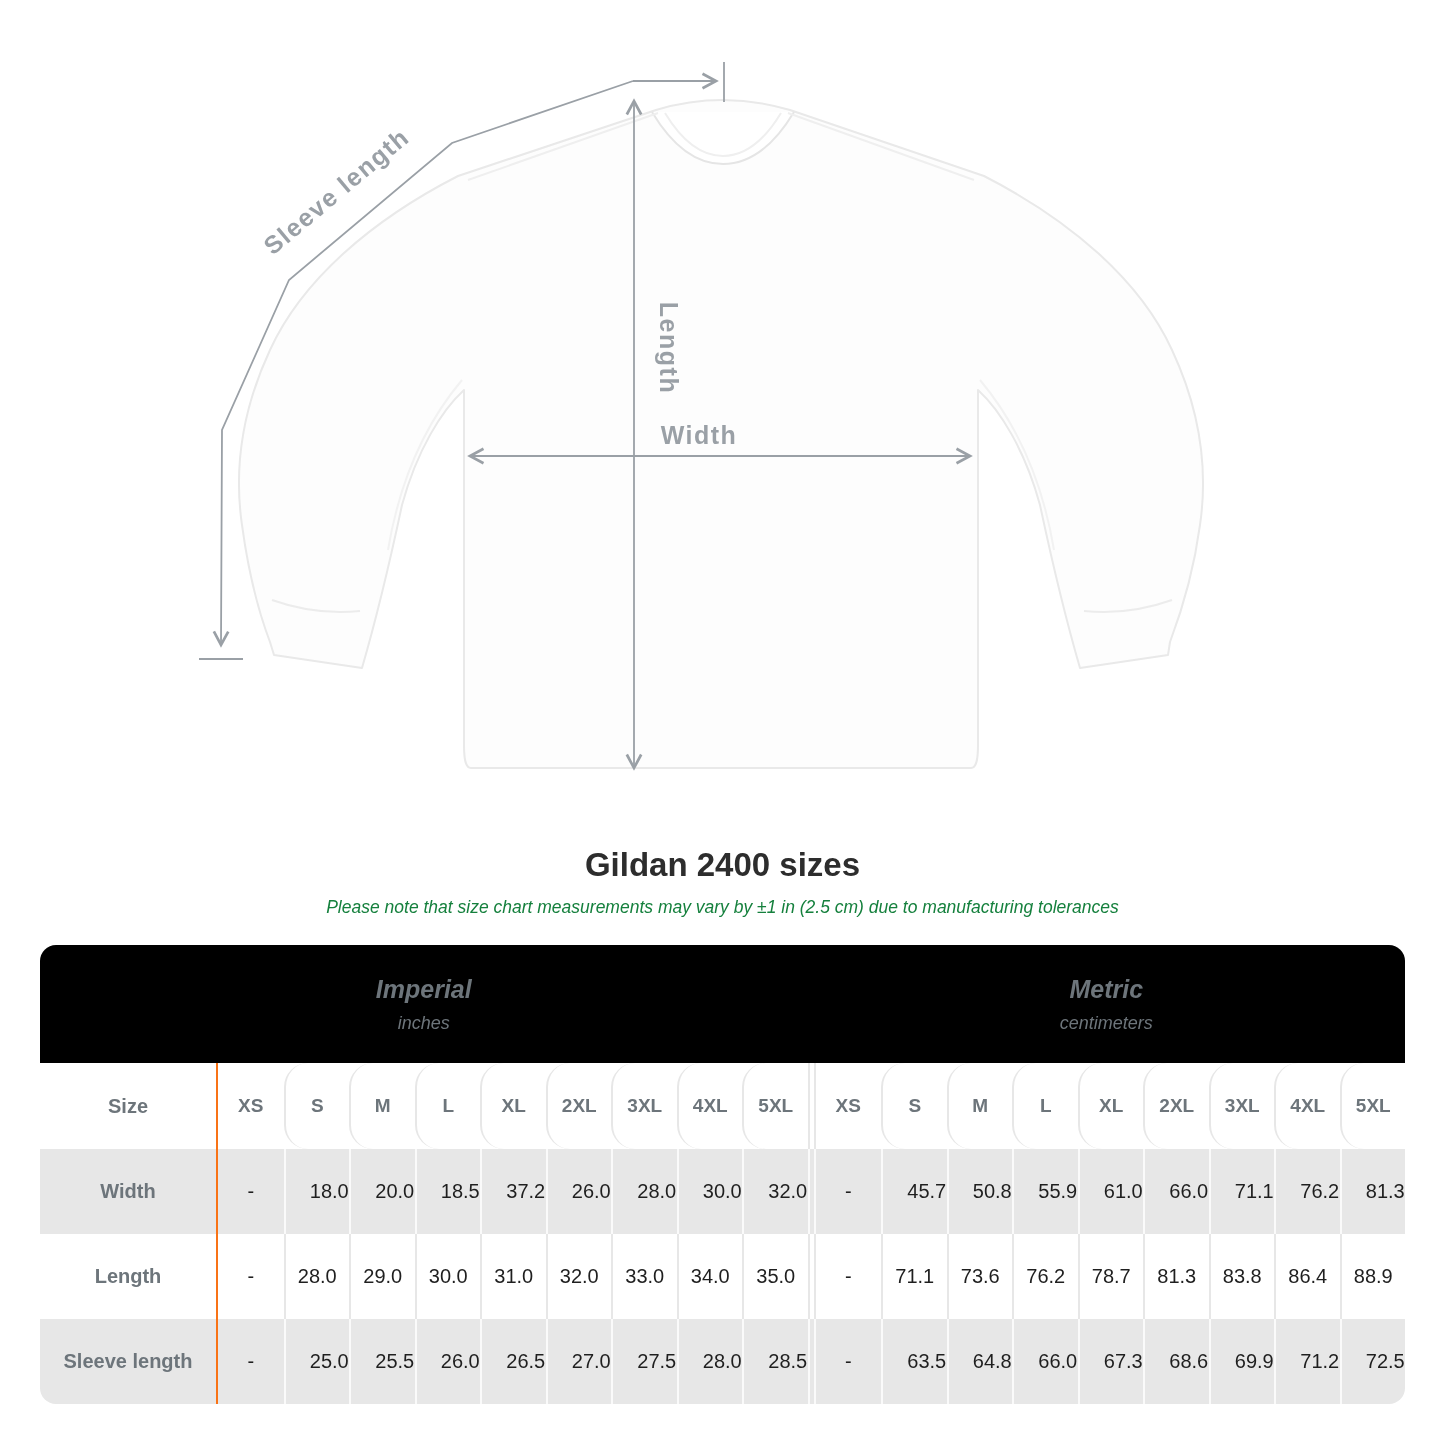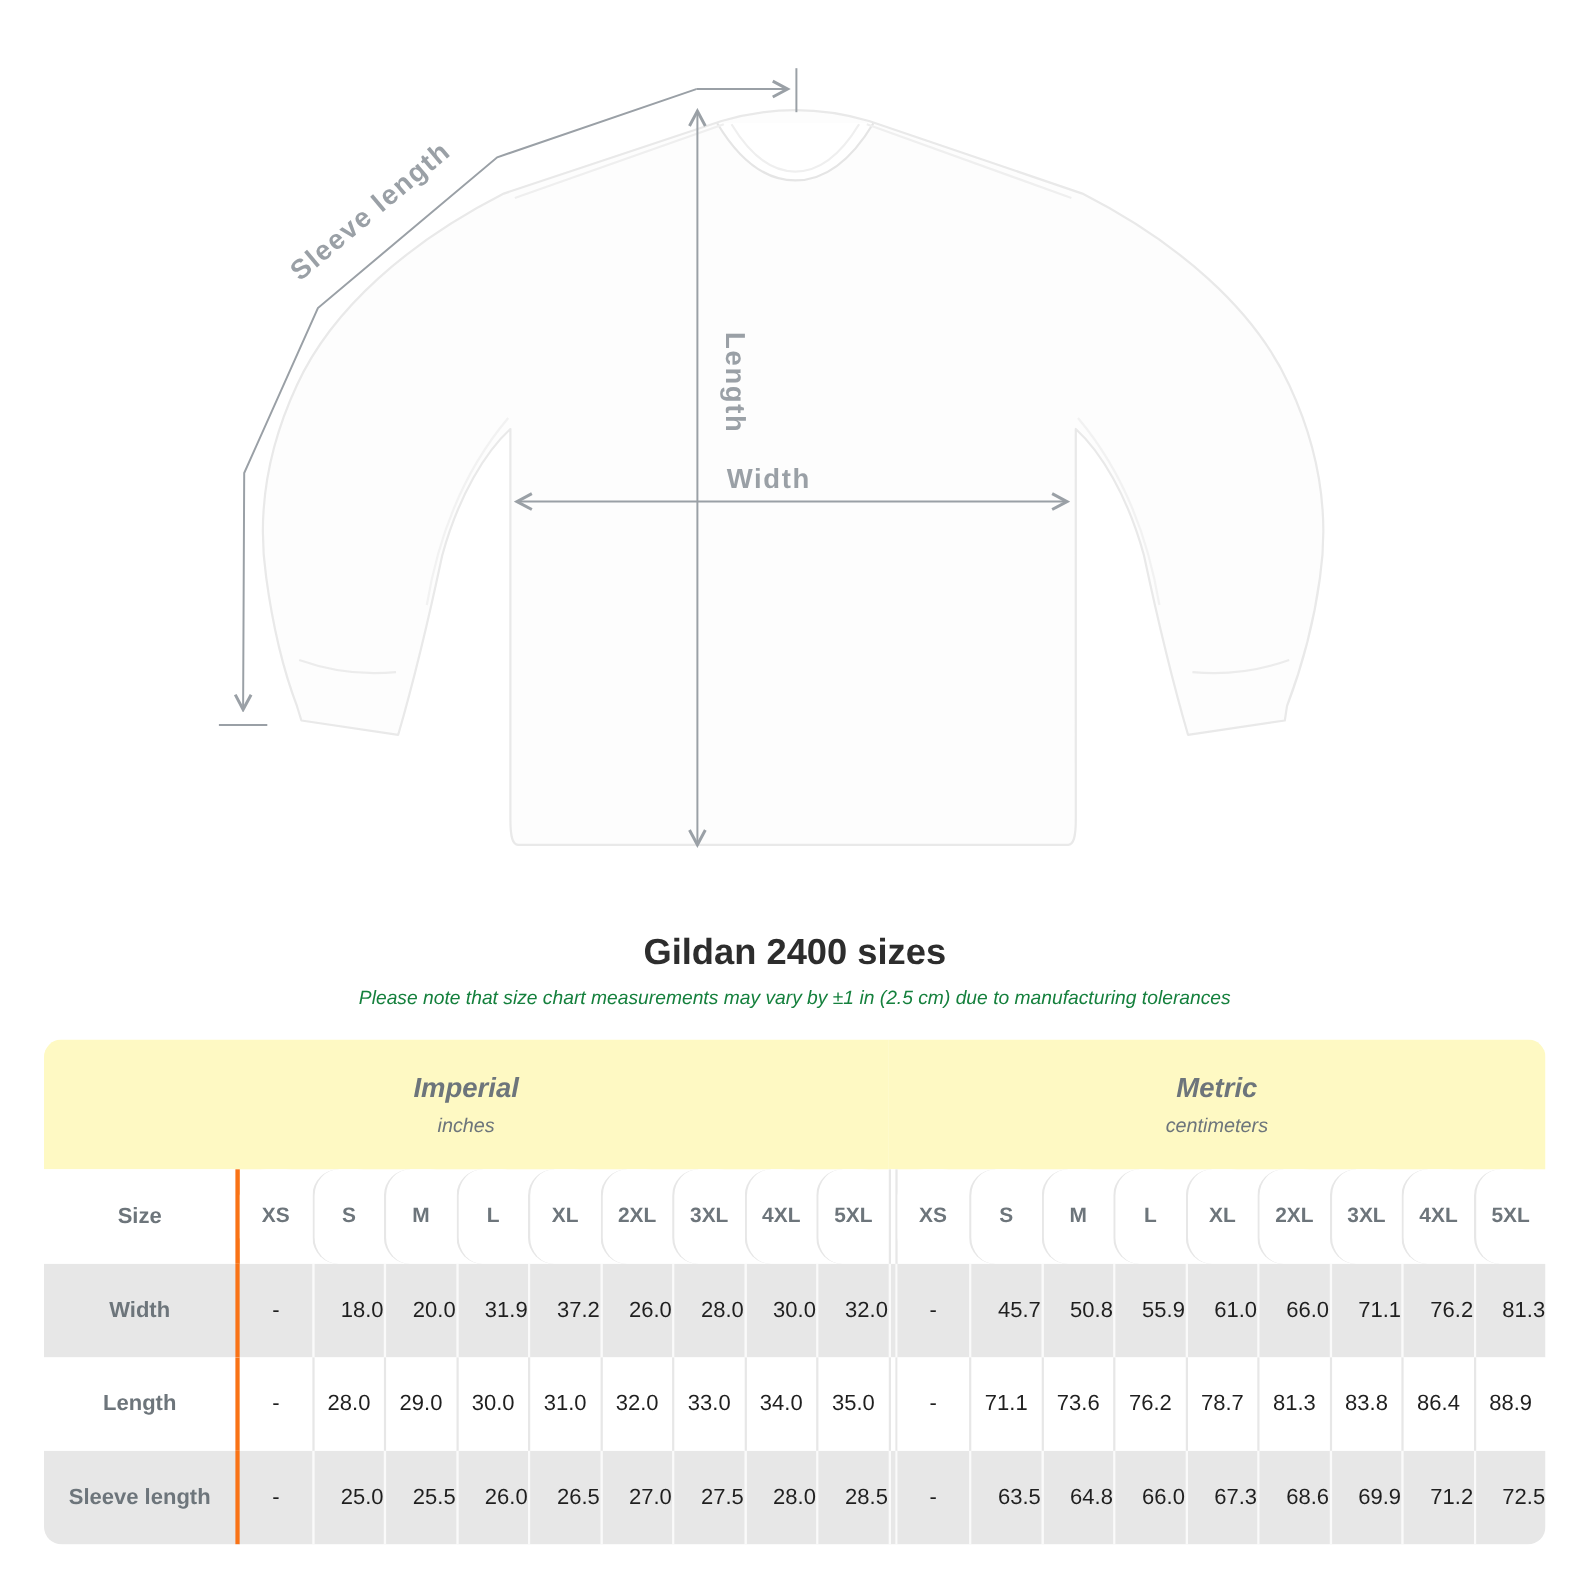--- a/index.html
+++ b/index.html
@@ -16,28 +16,28 @@
   .page-subtitle{margin:13px 0 0 0;font-size:17.5px;font-style:italic;color:#15803d;}
   
   .t{
     position:absolute;top:945px;left:40px;width:1365px;
     display:grid;
     grid-template-columns:178px repeat(9,1fr) 8px repeat(9,1fr);
     grid-template-rows:118px 86px 85px 85px 85px;
     border-radius:16px;overflow:hidden;
   }
   .c{display:flex;align-items:center;justify-content:center;box-sizing:border-box;}
-  .band{background:#fef9c3;flex-direction:column;gap:9px;}
+  .band{background:#000000;flex-direction:column;gap:9px;}
   .band-imperial{grid-column:1/11;}
   .band-metric{grid-column:11/21;}
   .gname{font-size:25px;font-weight:bold;font-style:italic;color:#6d757b;}
   .gunit{font-size:18px;font-style:italic;color:#6d757b;}
   .w{background:#ffffff;}
   .g{background:#e7e7e7;}
-  .lab{font-weight:bold;color:#6d757b;font-size:20px;border-right:4px solid #f97316;}
+  .lab{font-weight:bold;color:#6d757b;font-size:20px;border-right:2px solid #f97316;}
   .szc{font-weight:bold;color:#6d757b;font-size:19px;border-radius:24px;}
   .val{color:#1f1f1f;font-size:20px;}
   .sep{border-left:2px solid transparent;}
   .w.sep{border-left-color:#e7e7e7;}
   .g.sep{border-left-color:#fafafa;padding-left:24px;}
   .sp{border-left:2px solid transparent;border-right:2px solid transparent;}
   .w.sp{border-left-color:#e7e7e7;border-right-color:#e7e7e7;}
   .g.sp{border-left-color:#fafafa;border-right-color:#fafafa;}
 </style>
 </head>
@@ -133,21 +133,21 @@
   <div class="c w szc sep">XL</div>
   <div class="c w szc sep">2XL</div>
   <div class="c w szc sep">3XL</div>
   <div class="c w szc sep">4XL</div>
   <div class="c w szc sep">5XL</div>
 
   <div class="c g lab">Width</div>
   <div class="c g val">-</div>
   <div class="c g val sep">18.0</div>
   <div class="c g val sep">20.0</div>
-  <div class="c g val sep">31.9</div>
+  <div class="c g val sep">18.5</div>
   <div class="c g val sep">37.2</div>
   <div class="c g val sep">26.0</div>
   <div class="c g val sep">28.0</div>
   <div class="c g val sep">30.0</div>
   <div class="c g val sep">32.0</div>
   <div class="c g sp"></div>
   <div class="c g val">-</div>
   <div class="c g val sep">45.7</div>
   <div class="c g val sep">50.8</div>
   <div class="c g val sep">55.9</div>

